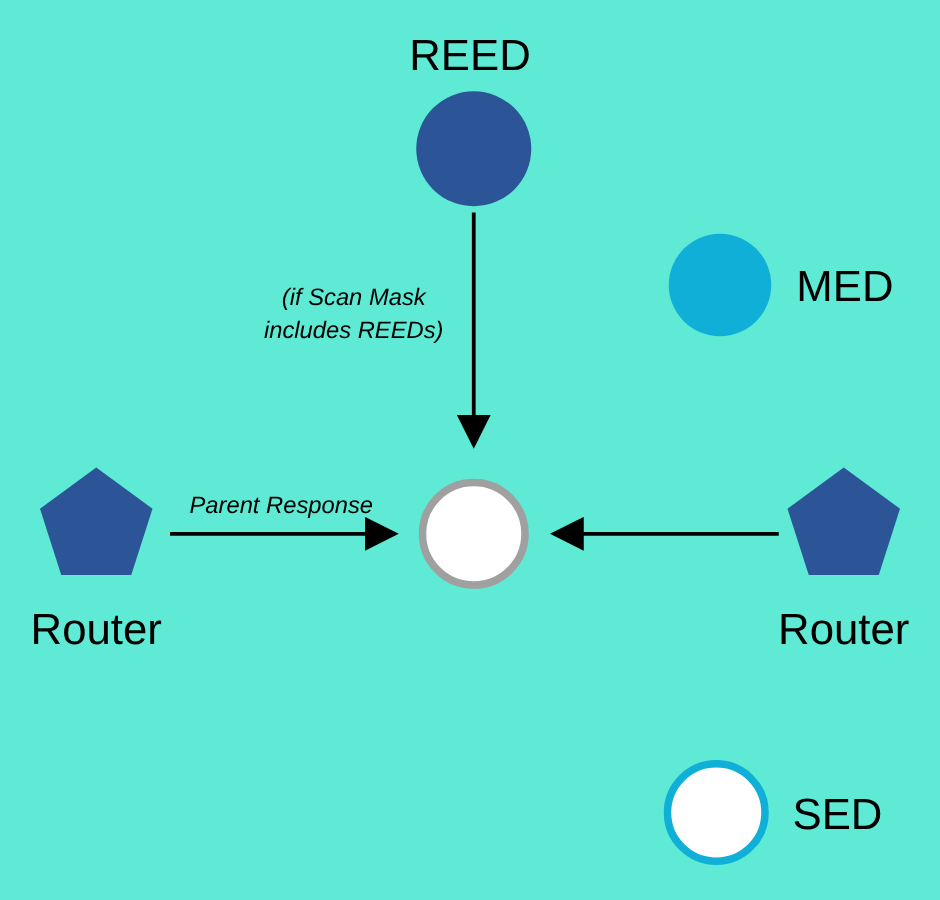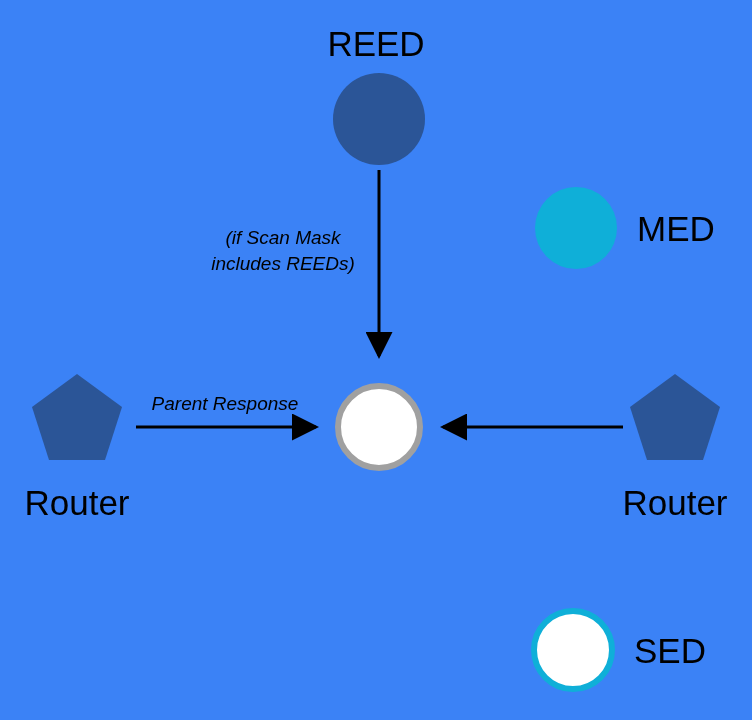--- a/index.html
+++ b/index.html
@@ -11,21 +11,21 @@
   body {
     width: 752px;
     height: 720px;
     font-family: "Liberation Sans", sans-serif;
     overflow: hidden;
   }
   #diagram-root {
     position: relative;
     width: 752px;
     height: 720px;
-    background: #3b82f6;
+    background: #5eead4;
   }
   svg#diagram-canvas {
     display: block;
     width: 752px;
     height: 720px;
   }
   .node-label {
     font-family: "Liberation Sans", sans-serif;
     font-size: 35px;
     fill: #000000;

